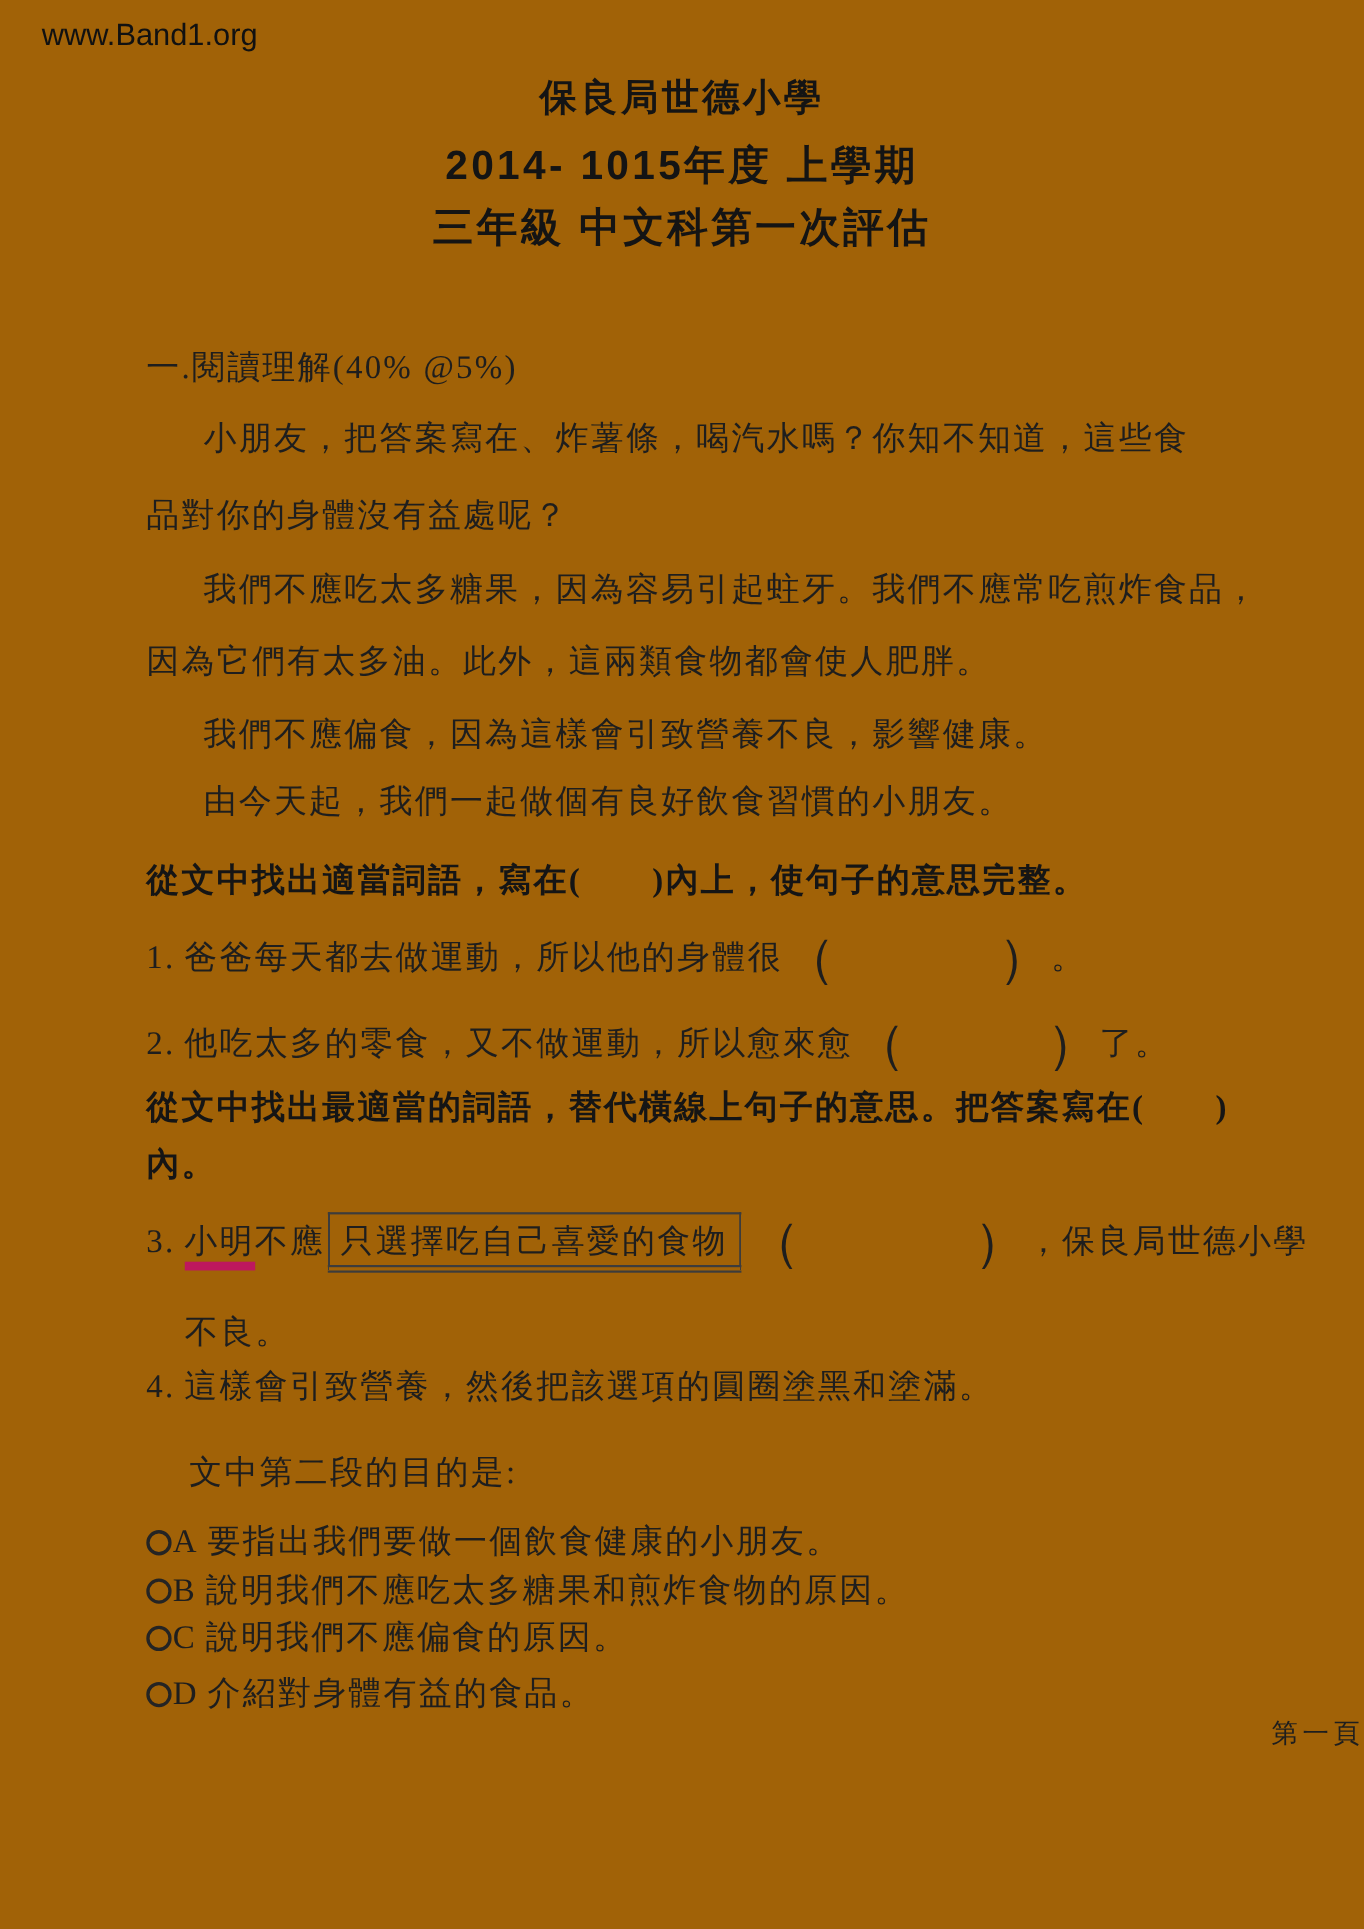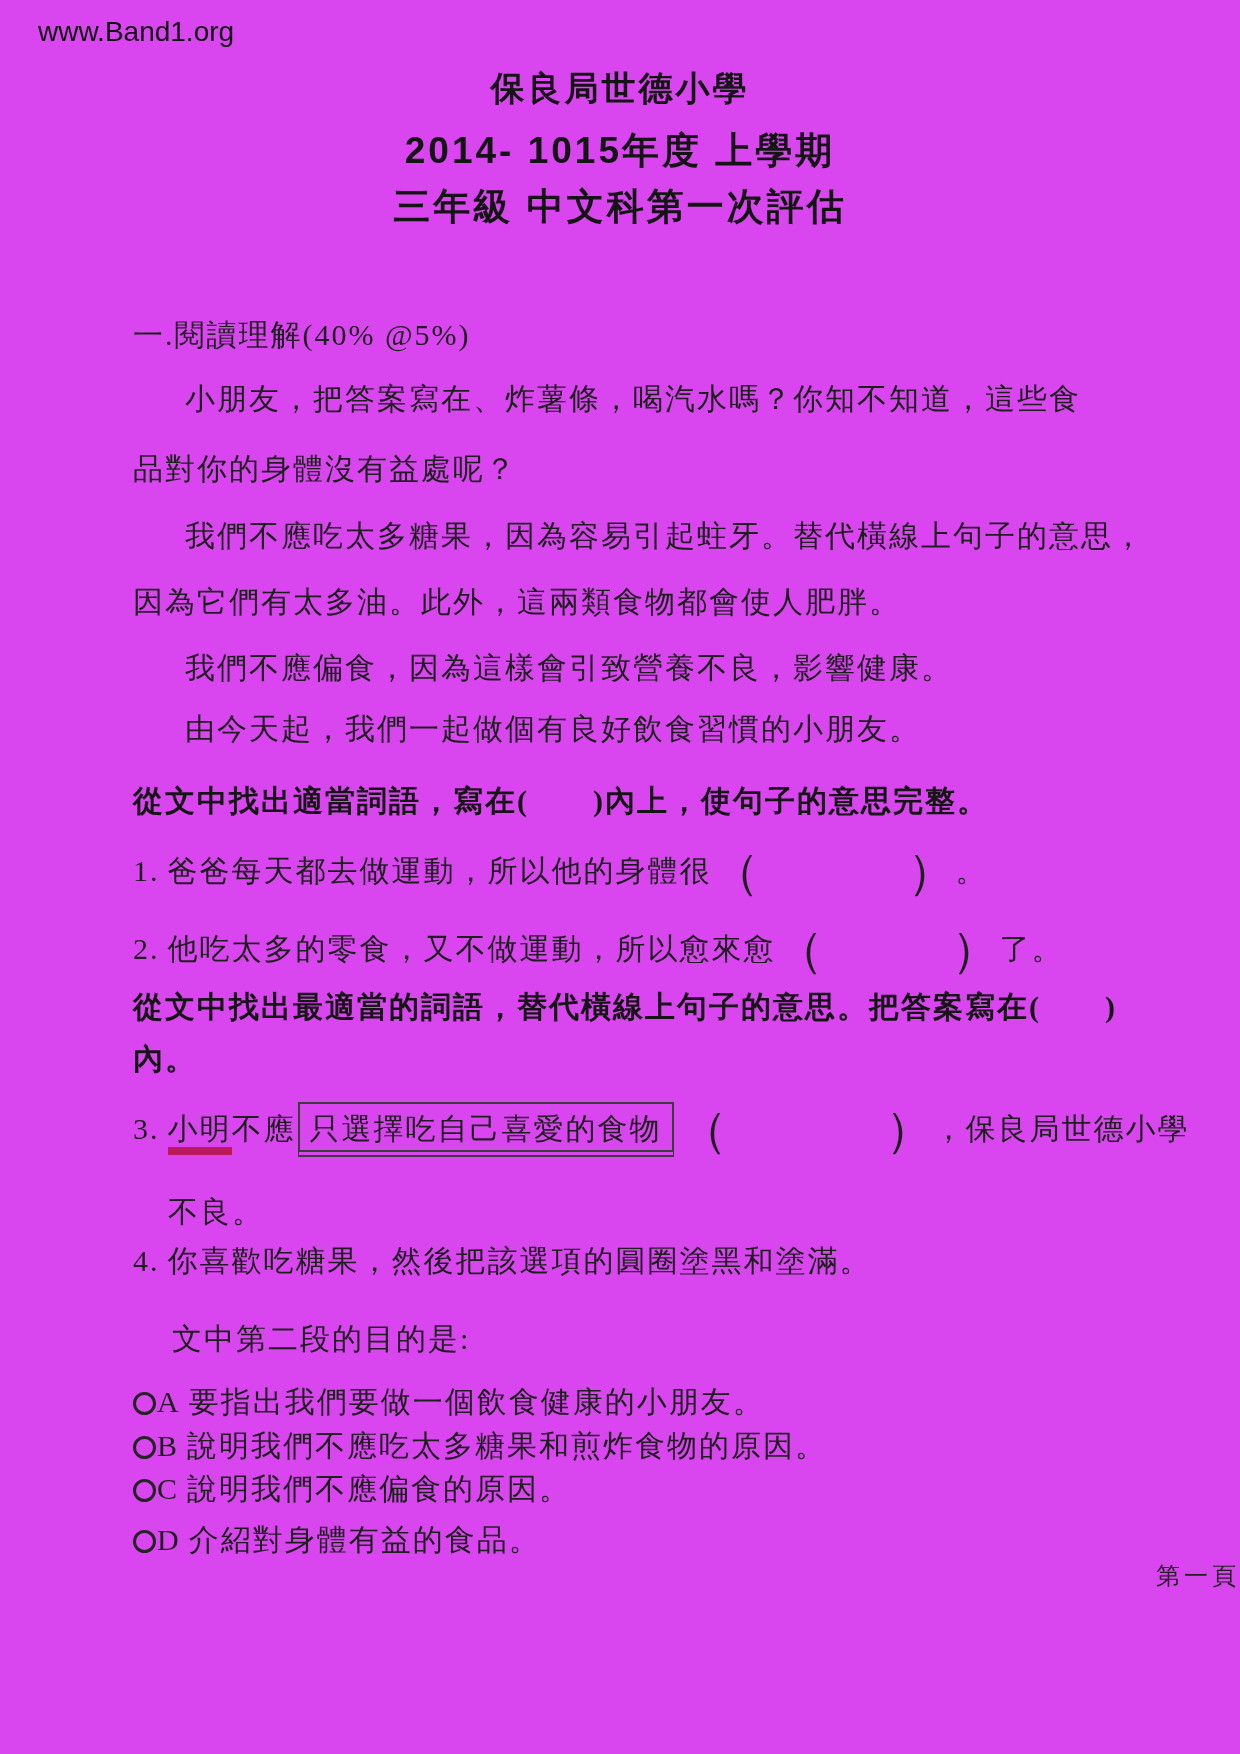--- a/index.html
+++ b/index.html
@@ -5,21 +5,21 @@
 <style>
   html, body {
     margin: 0;
     padding: 0;
     background: #ffffff;
   }
   #page {
     position: relative;
     width: 1240px;
     height: 1754px;
-    background: #d946ef;
+    background: #a16207;
     overflow: hidden;
     font-family: "Liberation Serif", "DejaVu Serif", serif;
     color: #1c1c1c;
   }
   .line {
     position: absolute;
     white-space: nowrap;
     font-size: 30px;
     line-height: 1.25;
     color: #1e1e1e;
@@ -98,21 +98,21 @@
   <div class="watermark">www.Band1.org</div>
 
   <div class="title title-1">保良局世德小學</div>
   <div class="title title-2">2014- 1015年度  上學期</div>
   <div class="title title-3">三年級  中文科第一次評估</div>
 
   <div class="line" style="left:133px; top:316px;">一.閱讀理解(40% @5%)</div>
 
   <div class="line" style="left:185px; top:380px;">小朋友，把答案寫在、炸薯條，喝汽水嗎？你知不知道，這些食</div>
   <div class="line" style="left:133px; top:450px;">品對你的身體沒有益處呢？</div>
-  <div class="line" style="left:185px; top:517px;">我們不應吃太多糖果，因為容易引起蛀牙。替代橫線上句子的意思，</div>
+  <div class="line" style="left:185px; top:517px;">我們不應吃太多糖果，因為容易引起蛀牙。我們不應常吃煎炸食品，</div>
   <div class="line" style="left:133px; top:583px;">因為它們有太多油。此外，這兩類食物都會使人肥胖。</div>
   <div class="line" style="left:185px; top:649px;">我們不應偏食，因為這樣會引致營養不良，影響健康。</div>
   <div class="line" style="left:185px; top:710px;">由今天起，我們一起做個有良好飲食習慣的小朋友。</div>
 
   <div class="line bold" style="left:133px; top:782px;">從文中找出適當詞語，寫在(　　)內上，使句子的意思完整。</div>
 
   <div class="line" style="left:133px; top:852px;">
     <span class="qnum">1.</span><span>爸爸每天都去做運動，所以他的身體很</span><span class="bp">（</span><span class="gap-q1"></span><span class="bp">）</span><span>。</span>
   </div>
 
@@ -122,21 +122,21 @@
 
   <div class="line bold" style="left:133px; top:988px;">從文中找出最適當的詞語，替代橫線上句子的意思。把答案寫在(　　)</div>
   <div class="line bold" style="left:133px; top:1040px;">內。</div>
 
   <div class="line" style="left:133px; top:1102px;">
     <span class="qnum">3.</span><span class="underlined">小明</span><span>不應</span><span class="boxed">只選擇吃自己喜愛的食物</span><span class="bp">（</span><span class="gap-q3"></span><span class="bp">）</span><span>，保良局世德小學</span>
   </div>
   <div class="line" style="left:168px; top:1193px;">不良。</div>
 
   <div class="line" style="left:133px; top:1242px;">
-    <span class="qnum">4.</span><span>你喜歡吃糖果，然後把該選項的圓圈塗黑和塗滿。</span>
+    <span class="qnum">4.</span><span>這樣會引致營養，然後把該選項的圓圈塗黑和塗滿。</span>
   </div>
 
   <div class="line" style="left:172px; top:1320px;">文中第二段的目的是:</div>
 
   <div class="line" style="left:133px; top:1383px;">
     <span class="bubble"></span><span class="opt-letter">A</span><span>要指出我們要做一個飲食健康的小朋友。</span>
   </div>
   <div class="line" style="left:133px; top:1427px;">
     <span class="bubble"></span><span class="opt-letter">B</span><span>說明我們不應吃太多糖果和煎炸食物的原因。</span>
   </div>

